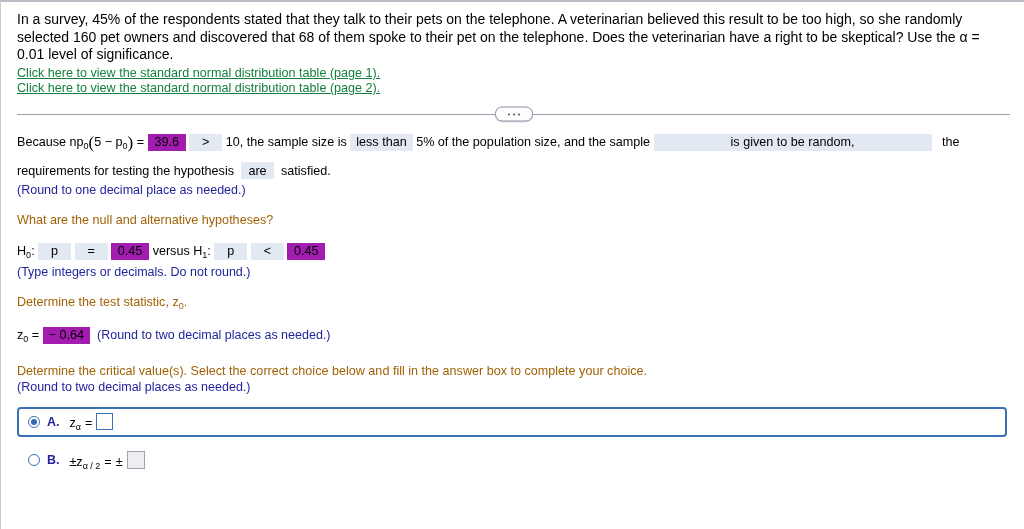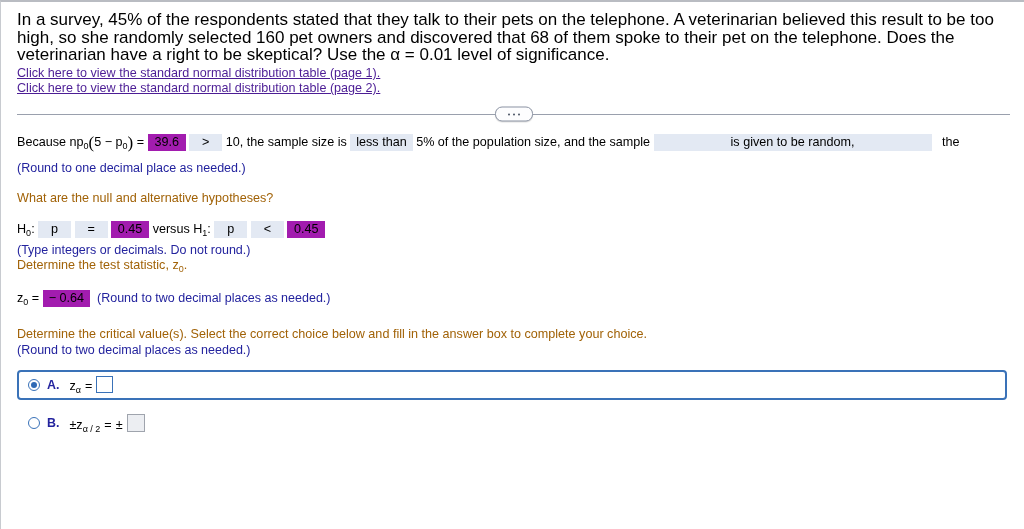--- a/index.html
+++ b/index.html
@@ -23,32 +23,32 @@
     height: 529px;
     box-sizing: border-box;
     border-top: 2px solid #b9bcc2;
     border-left: 1px solid #c8cbd0;
   }
   .inner {
     padding: 9px 14px 0 16px;
   }
   
   .problem {
-    font-size: 17px;
+    font-size: 14px;
     line-height: 17.5px;
     color: #000;
     max-width: 1000px;
     text-align: left;
   }
   .links {
     margin-top: 2px;
     line-height: 15.5px;
   }
   .exlink {
-    color: #4c1d95;
+    color: #15803d;
     text-decoration: underline;
     font-size: 12.6px;
     display: block;
     cursor: pointer;
   }
   
   .separator {
     position: relative;
     height: 1px;
     background: #9aa0ad;
@@ -254,20 +254,25 @@
         <span class="field f-num">39.6</span>
         <span class="txt">&nbsp;</span>
         <span class="dropdown dd-narrow">&gt;</span>
         <span class="txt">&nbsp;<span>10, the sample size is</span>&nbsp;</span>
         <span class="dropdown dd-mid">less than</span>
         <span class="txt">&nbsp;<span>5% of the population size, and the sample</span>&nbsp;</span>
         <span class="dropdown dd-wide">is given to be random,</span>
         <span class="txt">&nbsp;&nbsp;&nbsp;<span>the</span></span>
       </div>
 
+      <div class="row">
+        <span class="txt"><span>requirements for testing the hypothesis</span>&nbsp;&nbsp;</span>
+        <span class="dropdown dd-narrow">are</span>
+        <span class="txt">&nbsp;&nbsp;<span>satisfied.</span></span>
+      </div>
 
       <div class="blue" style="margin-top:2px;">(Round to one decimal place as needed.)</div>
 
       <div class="qline" style="margin-top:16px;">What are the null and alternative hypotheses?</div>
 
       <div class="row" style="margin-top:14px;">
         <span class="txt"><span>H</span><sub>0</sub><span>:</span>&nbsp;</span>
         <span class="dropdown dd-narrow">p</span>
         <span class="txt">&nbsp;</span>
         <span class="dropdown dd-narrow">=</span>
@@ -276,21 +281,21 @@
         <span class="txt">&nbsp;<span>versus H</span><sub>1</sub><span>:</span>&nbsp;</span>
         <span class="dropdown dd-narrow">p</span>
         <span class="txt">&nbsp;</span>
         <span class="dropdown dd-narrow">&lt;</span>
         <span class="txt">&nbsp;</span>
         <span class="field f-num">0.45</span>
       </div>
 
       <div class="blue" style="margin-top:3px;">(Type integers or decimals. Do not round.)</div>
 
-      <div class="qline" style="margin-top:1px;">
+      <div class="qline" style="margin-top:16px;">
         <span>Determine the test statistic, z</span><sub>0</sub><span>.</span>
       </div>
 
       <div class="row" style="margin-top:16px;">
         <span class="txt"><span>z</span><sub>0</sub>&nbsp;<span>=</span>&nbsp;</span>
         <span class="field" style="min-width:46px;">− 0.64</span>
         <span class="blue txt">&nbsp;&nbsp;<span>(Round to two decimal places as needed.)</span></span>
       </div>
 
       <div class="qline" style="margin-top:18px;">Determine the critical value(s). Select the correct choice below and fill in the answer box to complete your choice.</div>

